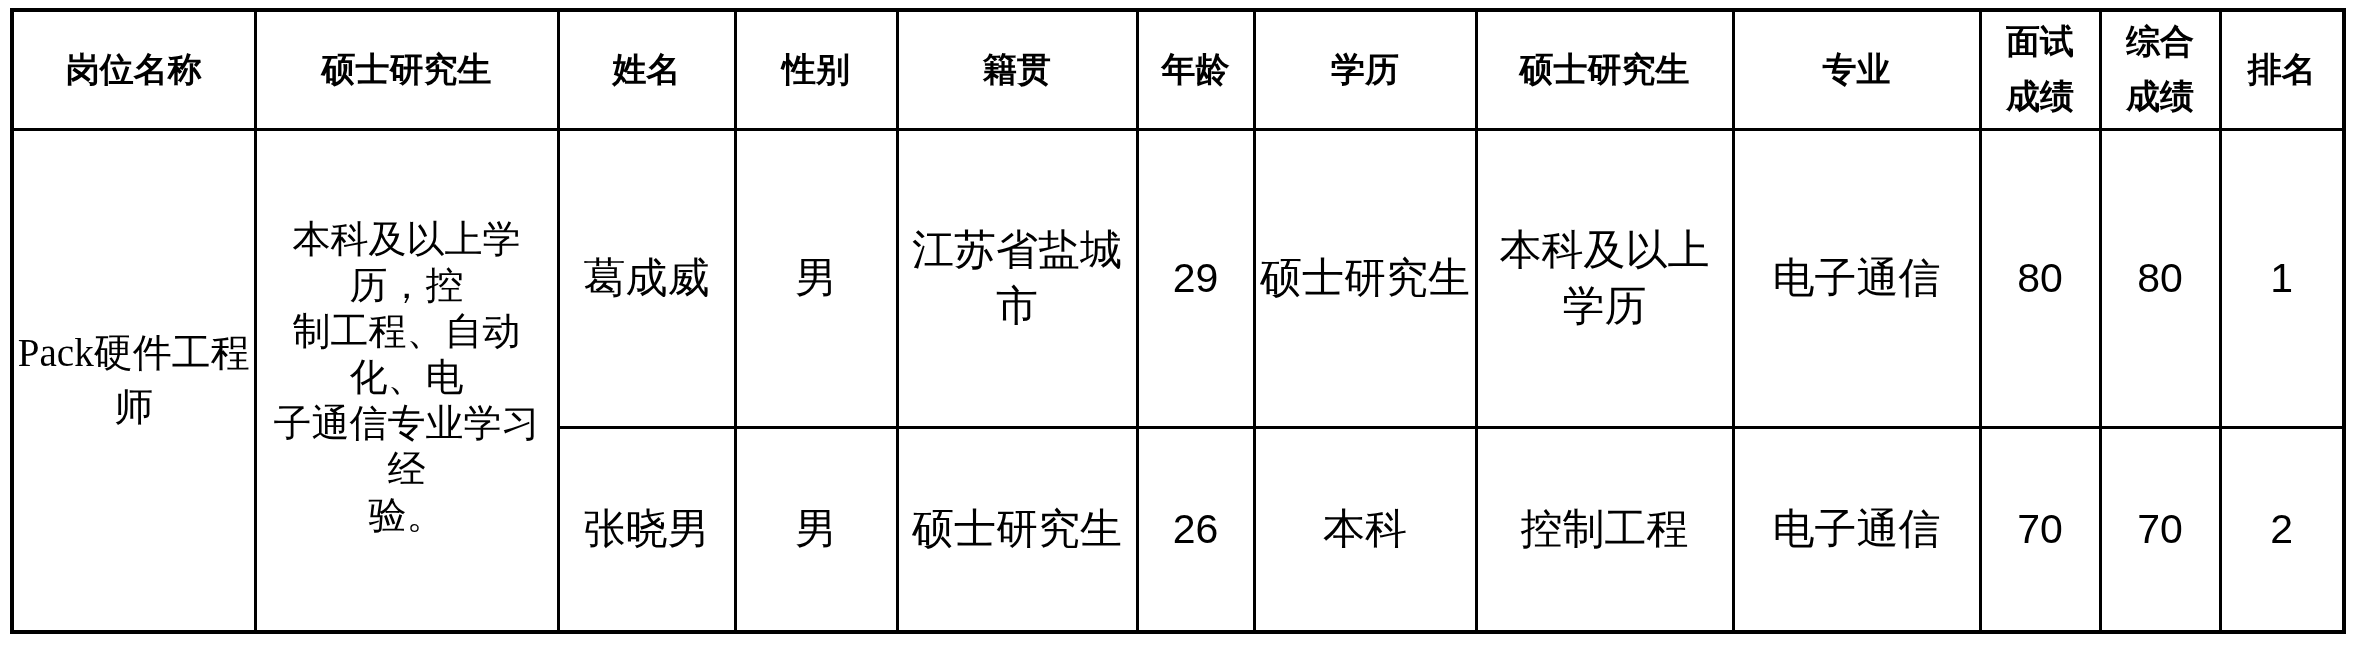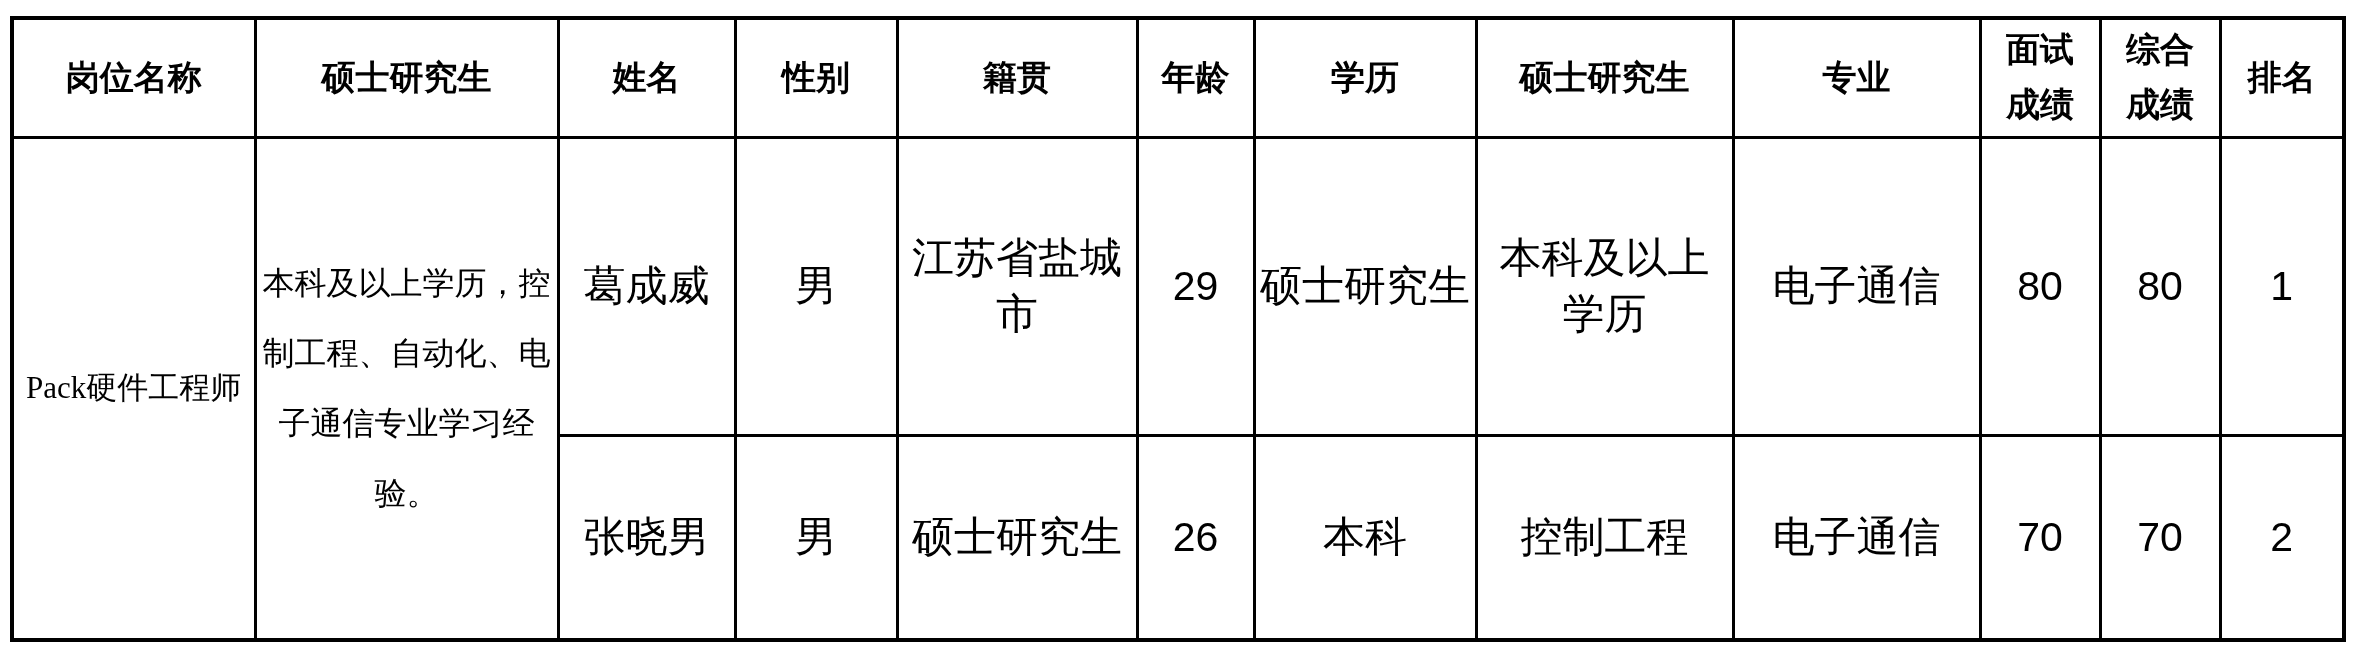--- a/index.html
+++ b/index.html
@@ -20,21 +20,20 @@
   }
   table.results {
     position: absolute;
     left: 10px;
     top: 8px;
     width: 2332px;
     border-collapse: collapse;
     table-layout: fixed;
     border: 4px solid #000000;
     background: #ffffff;
-    margin-top: 8px;
   }
   table.results th,
   table.results td {
     border: 3px solid #000000;
     text-align: center;
     vertical-align: middle;
     padding: 0 2px;
     overflow: hidden;
   }
   tr.header-row { height: 119px; }
@@ -49,29 +48,30 @@
   td.cell-text {
     font-size: 42px;
     font-weight: normal;
   }
   td.cell-num {
     font-family: "Liberation Sans", "DejaVu Sans", sans-serif;
     font-size: 41px;
     font-weight: normal;
   }
   td.cell-position {
-    font-size: 31px;
+    font-size: 39px;
     padding: 0 1px 70px 1px;
     letter-spacing: 0;
   }
   td.cell-requirements {
-    font-size: 32px;
-    line-height: 70px;
+    font-size: 38px;
+    line-height: 46px;
     white-space: pre-line;
     padding: 0 4px 70px 4px;
+    font-family: Liberation Mono, monospace;
   }
 </style>
 </head>
 <body>
 
 <div class="sheet">
   <table class="results">
     <colgroup>
       <col style="width:243px">
       <col style="width:303px">

